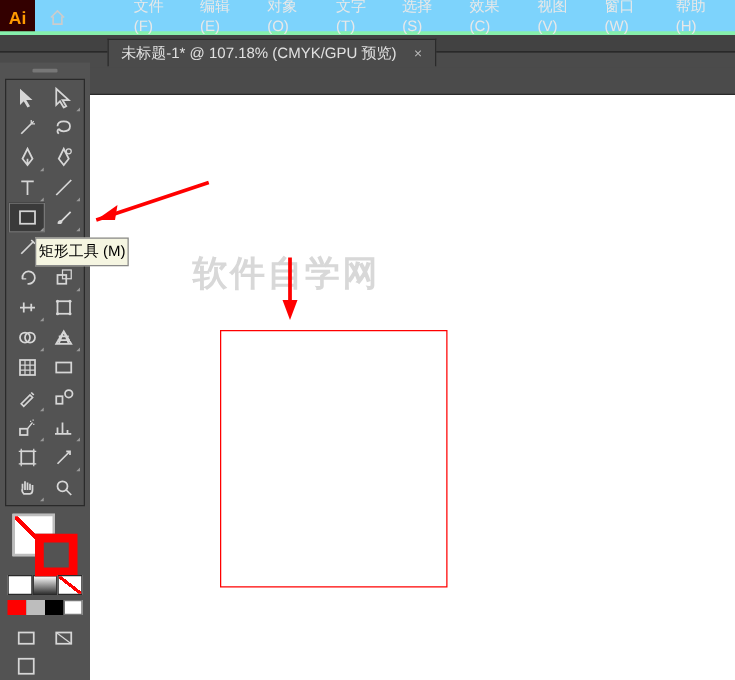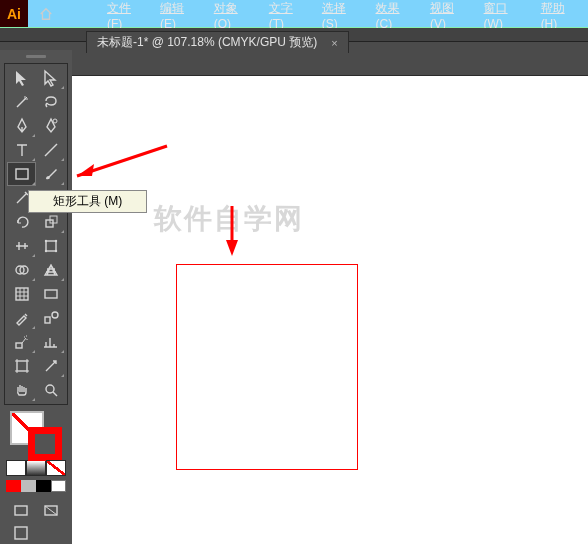--- a/index.html
+++ b/index.html
@@ -3,21 +3,21 @@
 <meta charset="utf-8">
 <style>
   * { box-sizing: border-box; margin: 0; padding: 0; }
   body { font-family: "Microsoft YaHei", Arial, sans-serif; font-size: 12px; background: #fff; overflow: hidden; }
   .root { width: 588px; height: 544px; position: relative; background: #4b4b4b; }
   
   .titlebar { height: 28px; background: #7dd3fc; display: flex; align-items: center; border-bottom: 1px solid #2a2a2a; }
   .logo { width: 28px; height: 28px; background: #330000; display: flex; align-items: center; justify-content: center; color: #ff9a00; font-weight: bold; font-size: 14px; }
   .home-icon { width: 28px; height: 28px; display: flex; align-items: center; justify-content: center; margin-left: 4px; }
   .home-icon svg { width: 14px; height: 14px; }
-  .menu { height: 22px; background: #535353; display: flex; padding-left: 72px; color: #e8e8e8; font-size: 12px; border-bottom: 1px solid #86efac; text-decoration: underline; }
+  .menu { height: 22px; background: #535353; display: flex; align-items: center; padding-left: 72px; color: #e8e8e8; font-size: 12px; border-bottom: 3px solid #86efac; }
   .menu-item { padding: 0 7px; cursor: default; }
   .tab { height: 22px; background: #4b4b4b; color: #e0e0e0; font-size: 12px; padding: 0 10px; display: flex; align-items: center; border: 1px solid #2a2a2a; border-bottom: none; margin-left: 6px; position: relative; }
   .tab .x { margin-left: 14px; color: #bbb; font-size: 11px; }
   
   .leftcol { position: absolute; left: 0; top: 50px; width: 72px; height: 494px; background: #535353; display: flex; flex-direction: column; align-items: center; }
   .panel-toggle { width: 100%; height: 14px; display: flex; justify-content: center; align-items: center; }
   .panel-toggle .grip { width: 20px; height: 3px; background: #777; border-radius: 1px; }
   .toolgrid { width: 64px; background: #535353; border: 1px solid #2a2a2a; padding: 2px 2px 2px 2px; }
   .trow { display: flex; height: 24px; }
   .tcell { width: 29px; height: 24px; display: flex; align-items: center; justify-content: center; position: relative; }
@@ -40,21 +40,21 @@
   .dockrow { display: flex; height: 22px; }
   .dockrow div { width: 30px; height: 22px; display: flex; align-items: center; justify-content: center; }
   
   .canvas { position: absolute; left: 72px; top: 76px; right: 0; bottom: 0; background: #fff; overflow: hidden; }
   
   .wm { position: absolute; left: 58px; top: 124px; color: #d8d8d8; font-weight: bold; letter-spacing: 2px; margin-left: 24px; }
   .wm .big { font-size: 28px; }
   .wm .small { font-size: 10px; letter-spacing: 3px; color: #e3e3e3; margin-top: -4px; text-align: center; }
   
   .redbox { position: absolute; left: 104px; top: 188px; width: 182px; height: 206px; border: 1.5px solid #ff0000; }
-  .tooltip { position: absolute; left: 28px; top: 190px; background: #f5f5e1; color: #000; font-size: 12px; padding: 2px 24px; border: 1px solid #888; white-space: nowrap; z-index: 50; }
+  .tooltip { position: absolute; left: 28px; top: 190px; background: #f5f5e1; color: #000; font-size: 12px; padding: 2px 2px; border: 1px solid #888; white-space: nowrap; z-index: 50; }
 </style>
 </head>
 <body>
 
 <div class="root">
 
   <div class="titlebar">
     <div class="logo">Ai</div>
     <div class="home-icon">
       <svg viewBox="0 0 16 16">

